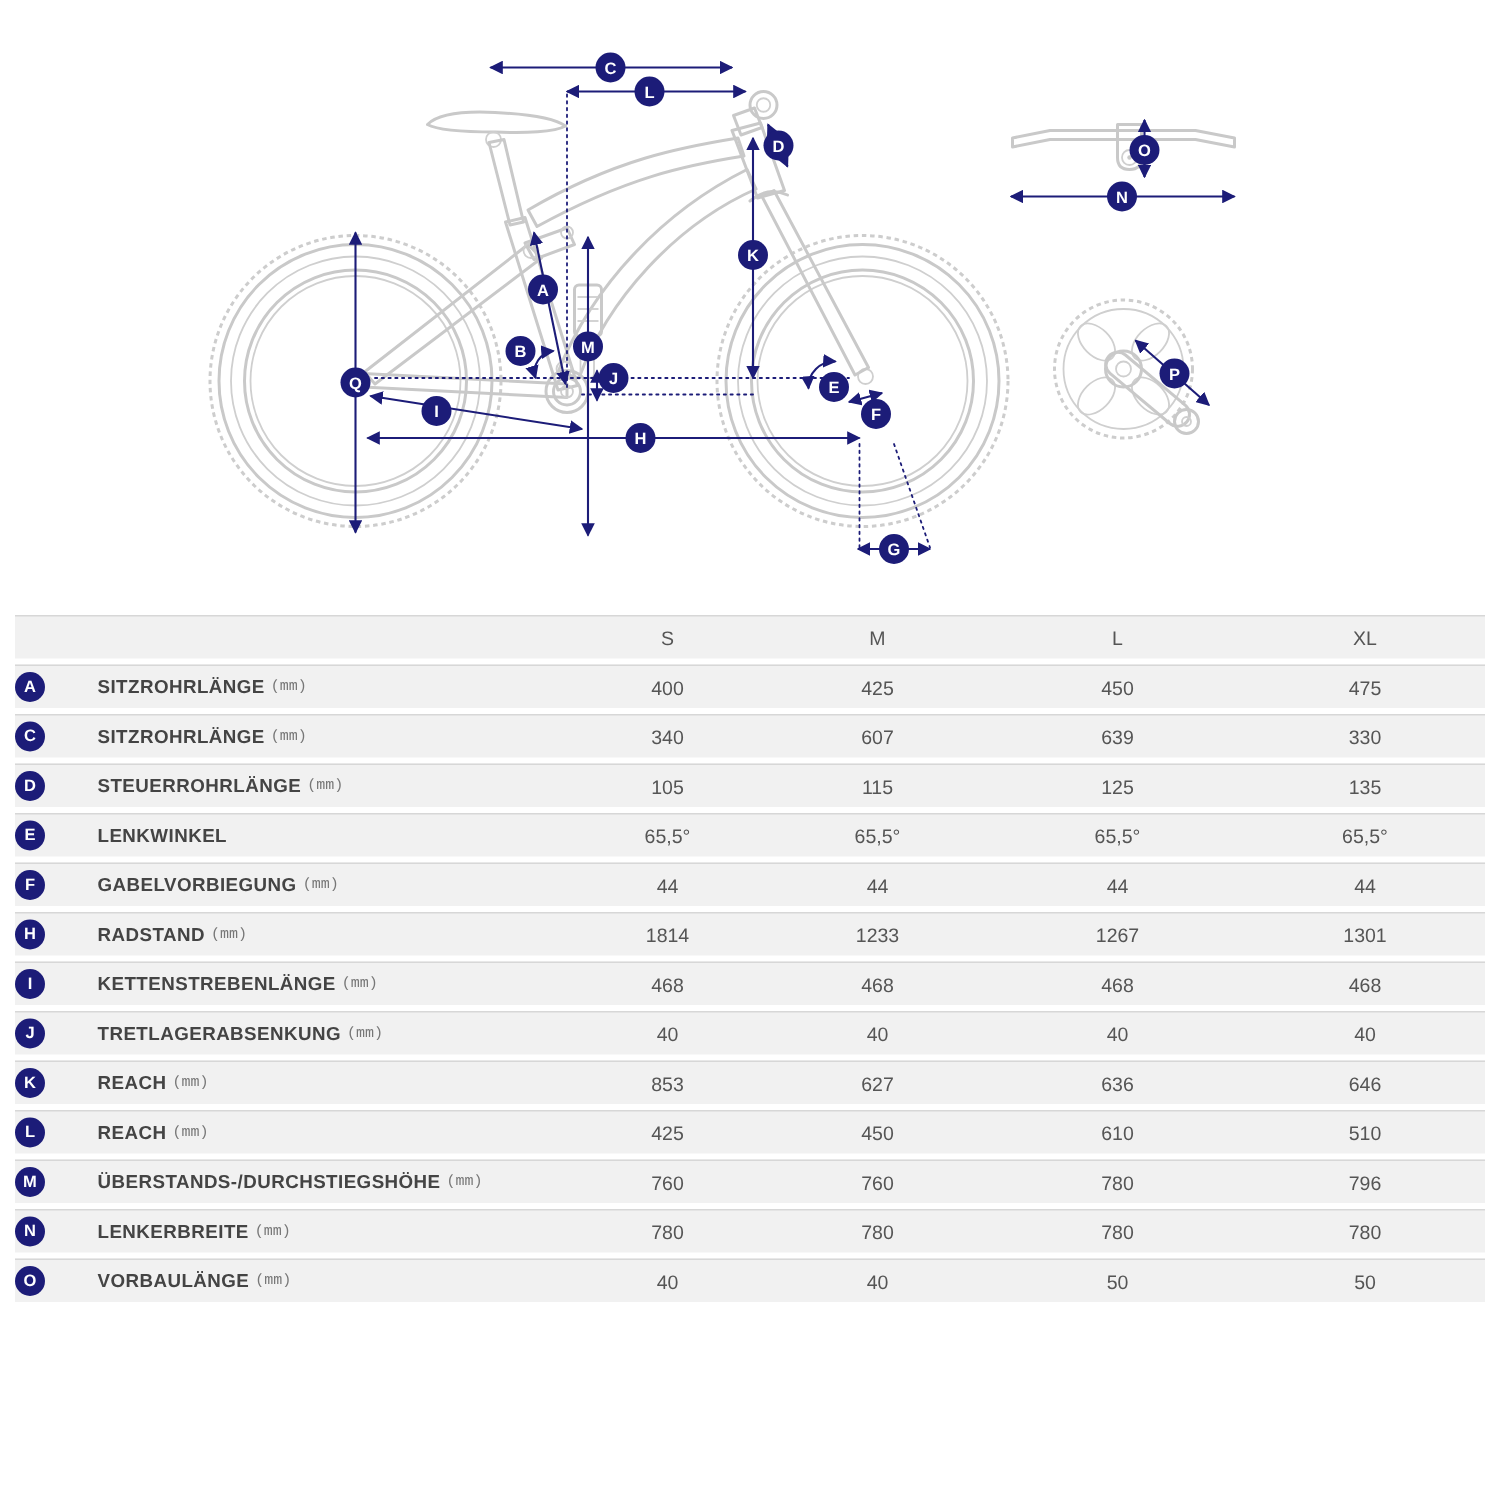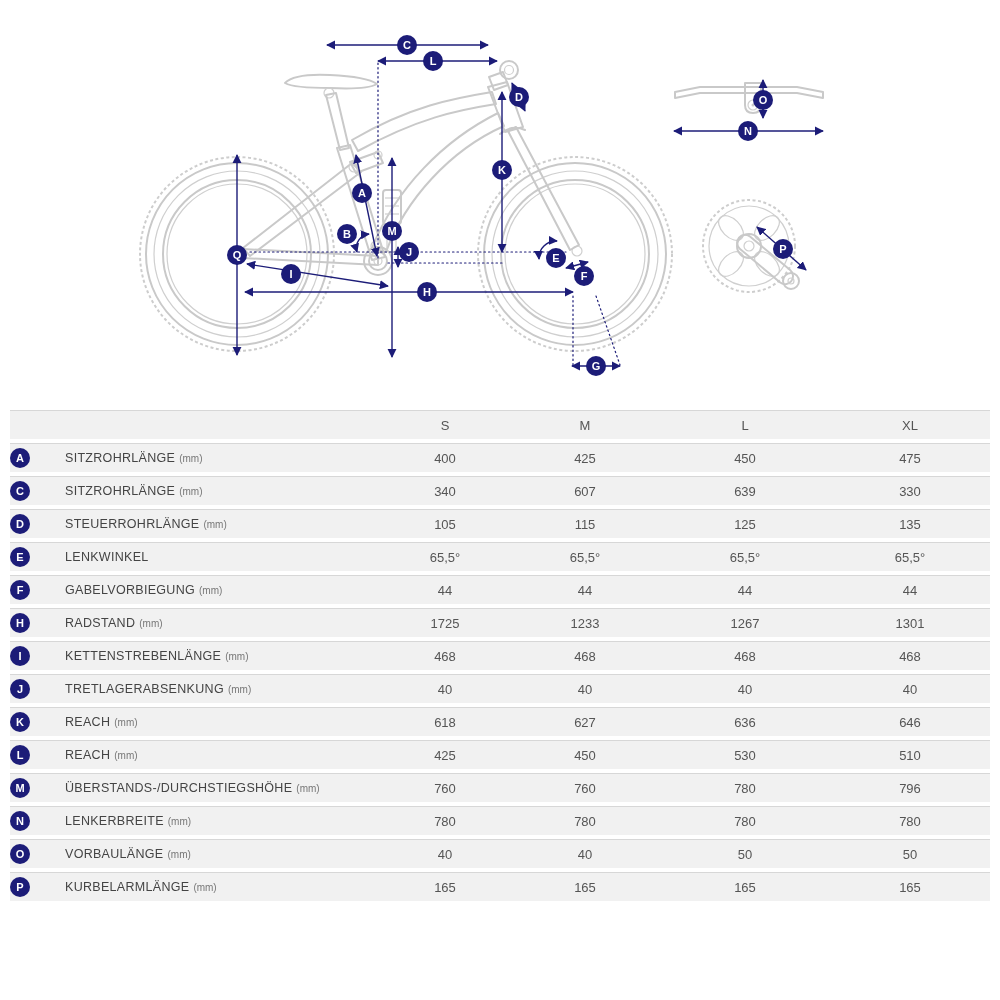--- a/index.html
+++ b/index.html
@@ -18,22 +18,22 @@
 
   
   table.geo{width:980px;margin:6px 10px 0 10px;border-collapse:separate;border-spacing:0 4px;table-layout:fixed;}
   table.geo th, table.geo td{background:#f1f1f1;border-top:1px solid #d7d7d7;height:28px;padding:0;vertical-align:middle;}
   table.geo th{font-size:13px;font-weight:normal;color:#555;text-align:center;}
   td.labelcell{text-align:left;padding-left:38px;white-space:nowrap;overflow:hidden;}
   td.val{text-align:center;font-size:13px;color:#555;}
   .circle{display:inline-flex;width:20px;height:20px;border-radius:50%;background:#1c1c78;color:#fff;
           font-size:11px;font-weight:bold;align-items:center;justify-content:center;
           vertical-align:middle;margin-right:35px;}
-  .rowlabel{font-weight:normal;color:#444;font-size:12.5px;letter-spacing:.3px;vertical-align:middle;text-align:center;}
-  .rowunit{font-size:10px;color:#777;margin-left:4px;vertical-align:middle;}
+  .rowlabel{font-weight:bold;color:#444;font-size:12.5px;letter-spacing:.3px;vertical-align:middle;text-align:center;}
+  .rowunit{font-size:10px;color:#777;margin-left:4px;vertical-align:middle;font-family:Liberation Mono, monospace;}
 </style>
 </head>
 <body>
 
 <div class="page">
 
   <svg class="diagram" viewBox="0 0 1000 400">
     <defs>
       <marker id="ah" viewBox="0 0 10 10" refX="9" refY="5" markerWidth="6.5" markerHeight="6.5" orient="auto-start-reverse">
         <path d="M0 0 L10 5 L0 10 z" fill="#1c1c78"></path>
@@ -268,21 +268,21 @@
       </td>
       <td class="val">44</td>
       <td class="val">44</td>
       <td class="val">44</td>
       <td class="val">44</td>
     </tr>
         <tr>
       <td class="labelcell">
         <span class="circle">H</span><span class="rowlabel">RADSTAND</span><span class="rowunit">(mm)</span>
       </td>
-      <td class="val">1725</td>
+      <td class="val">1814</td>
       <td class="val">1233</td>
       <td class="val">1267</td>
       <td class="val">1301</td>
     </tr>
         <tr>
       <td class="labelcell">
         <span class="circle">I</span><span class="rowlabel">KETTENSTREBENLÄNGE</span><span class="rowunit">(mm)</span>
       </td>
       <td class="val">468</td>
       <td class="val">468</td>
@@ -295,32 +295,32 @@
       </td>
       <td class="val">40</td>
       <td class="val">40</td>
       <td class="val">40</td>
       <td class="val">40</td>
     </tr>
         <tr>
       <td class="labelcell">
         <span class="circle">K</span><span class="rowlabel">REACH</span><span class="rowunit">(mm)</span>
       </td>
-      <td class="val">618</td>
+      <td class="val">853</td>
       <td class="val">627</td>
       <td class="val">636</td>
       <td class="val">646</td>
     </tr>
         <tr>
       <td class="labelcell">
         <span class="circle">L</span><span class="rowlabel">REACH</span><span class="rowunit">(mm)</span>
       </td>
       <td class="val">425</td>
       <td class="val">450</td>
-      <td class="val">530</td>
+      <td class="val">610</td>
       <td class="val">510</td>
     </tr>
         <tr>
       <td class="labelcell">
         <span class="circle">M</span><span class="rowlabel">ÜBERSTANDS-/DURCHSTIEGSHÖHE</span><span class="rowunit">(mm)</span>
       </td>
       <td class="val">760</td>
       <td class="val">760</td>
       <td class="val">780</td>
       <td class="val">796</td>
@@ -336,25 +336,16 @@
     </tr>
         <tr>
       <td class="labelcell">
         <span class="circle">O</span><span class="rowlabel">VORBAULÄNGE</span><span class="rowunit">(mm)</span>
       </td>
       <td class="val">40</td>
       <td class="val">40</td>
       <td class="val">50</td>
       <td class="val">50</td>
     </tr>
-        <tr>
-      <td class="labelcell">
-        <span class="circle">P</span><span class="rowlabel">KURBELARMLÄNGE</span><span class="rowunit">(mm)</span>
-      </td>
-      <td class="val">165</td>
-      <td class="val">165</td>
-      <td class="val">165</td>
-      <td class="val">165</td>
-    </tr>
       </tbody>
   </table>
 
 </div>
 
 </body></html>

